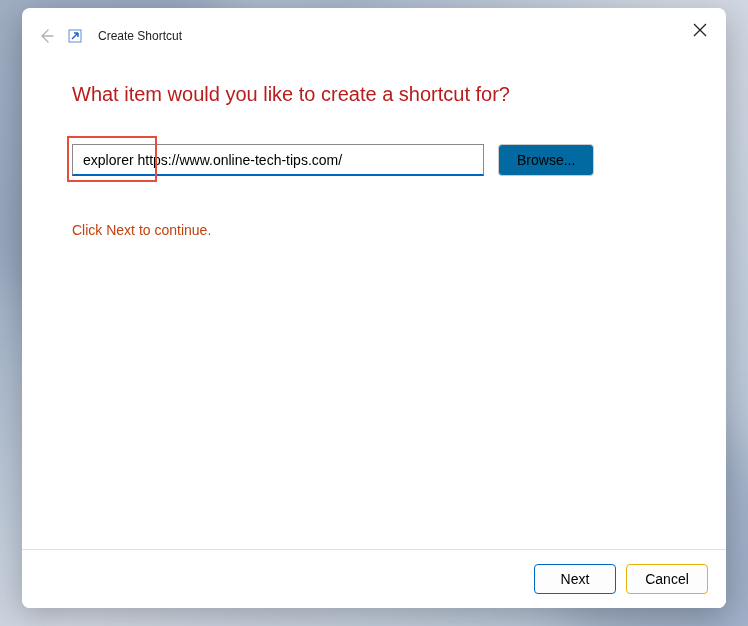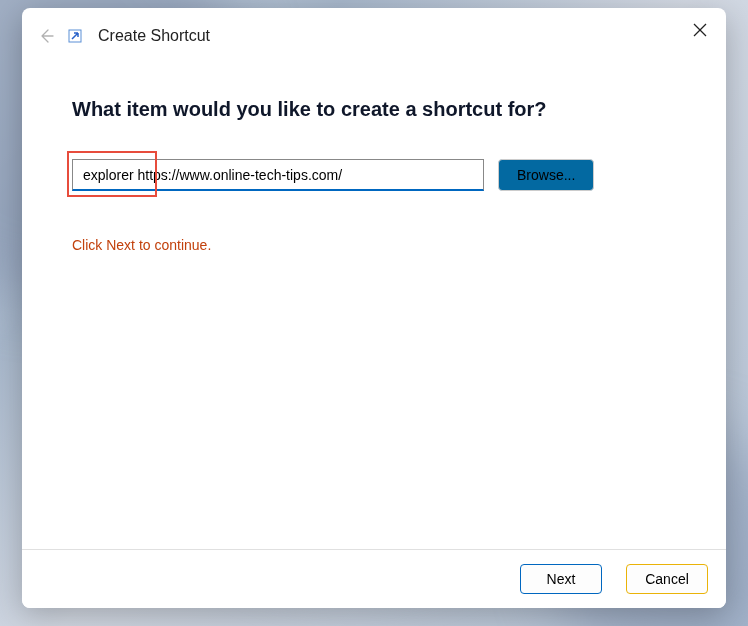--- a/index.html
+++ b/index.html
@@ -66,33 +66,33 @@
     .back-arrow svg { width: 16px; height: 16px; }
     .shortcut-icon {
       width: 14px;
       height: 14px;
       display: flex;
       align-items: center;
       justify-content: center;
       margin-left: 2px;
     }
     .dialog-title {
-      font-size: 16px;
+      font-size: 12px;
       color: #222;
       margin-left: 6px;
     }
     .content {
       padding: 12px 50px 0 50px;
       flex: 1;
     }
     .main-heading {
       font-size: 20px;
-      color: #0f172a;
-      font-weight: 700;
-      margin-top: 32px;
+      color: #b91c1c;
+      font-weight: 400;
+      margin-top: 17px;
       margin-bottom: 38px;
     }
     .help-text {
       font-size: 14px;
       color: #222;
       line-height: 1.55;
       margin-bottom: 38px;
     }
     .field-label {
       font-size: 14px;
@@ -142,21 +142,21 @@
       font-size: 14px;
       color: #c2410c;
       margin-top: 46px;
     }
     .footer {
       border-top: 1px solid #e0e0e0;
       background: #ffffff;
       padding: 14px 18px;
       display: flex;
       justify-content: flex-end;
-      gap: 24px;
+      gap: 10px;
       border-radius: 0 0 8px 8px;
     }
     .footer-btn {
       min-width: 82px;
       height: 30px;
       border-radius: 4px;
       font-size: 14px;
       font-family: inherit;
       cursor: pointer;
       background: #fdfdfd;

